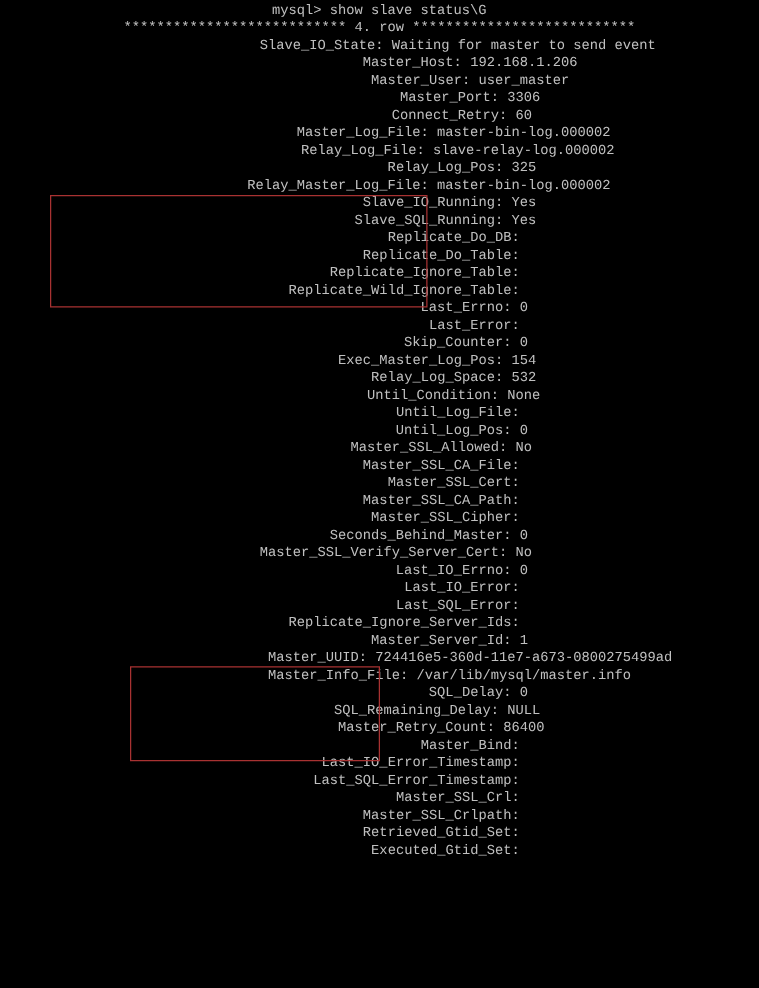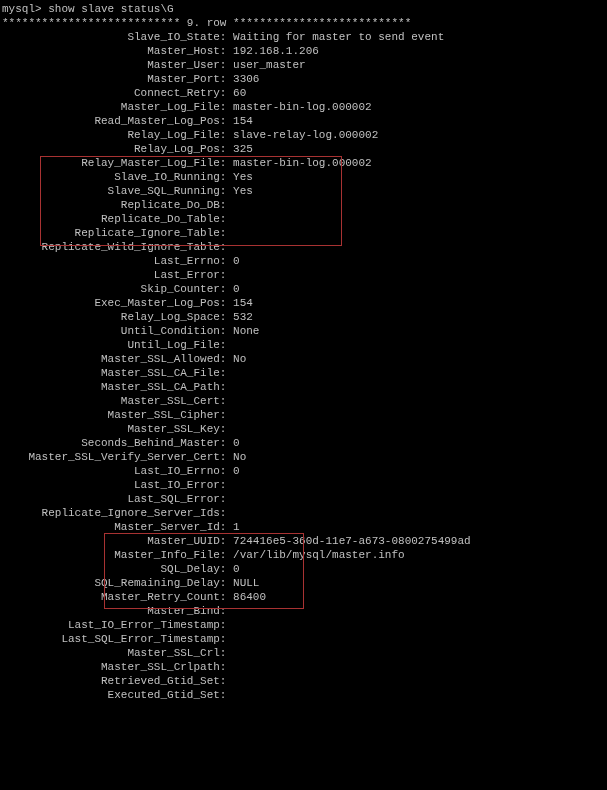--- a/index.html
+++ b/index.html
@@ -11,20 +11,21 @@
       font-size: 11px;
       line-height: 14px;
       width: 607px;
       height: 790px;
       box-sizing: border-box;
       overflow: hidden;
     }
     .line {
       white-space: pre;
       position: relative;
+      text-align: center;
     }
     .box1 {
       position: absolute;
       border: 1px solid #a83232;
       left: 40px;
       top: 156px;
       width: 300px;
       height: 88px;
       pointer-events: none;
     }
@@ -35,51 +36,50 @@
       top: 533px;
       width: 198px;
       height: 74px;
       pointer-events: none;
     }
   </style>
 </head>
 <body>
 
 <div class="line">mysql&gt; show slave status\G</div>
-<div class="line">*************************** 9. row ***************************</div>
+<div class="line">*************************** 4. row ***************************</div>
 <div id="rows">
     <div class="line">                   Slave_IO_State: Waiting for master to send event</div>
     <div class="line">                      Master_Host: 192.168.1.206</div>
     <div class="line">                      Master_User: user_master</div>
     <div class="line">                      Master_Port: 3306</div>
     <div class="line">                    Connect_Retry: 60</div>
     <div class="line">                  Master_Log_File: master-bin-log.000002</div>
-    <div class="line">              Read_Master_Log_Pos: 154</div>
     <div class="line">                   Relay_Log_File: slave-relay-log.000002</div>
     <div class="line">                    Relay_Log_Pos: 325</div>
     <div class="line">            Relay_Master_Log_File: master-bin-log.000002</div>
     <div class="line">                 Slave_IO_Running: Yes</div>
     <div class="line">                Slave_SQL_Running: Yes</div>
     <div class="line">                  Replicate_Do_DB:</div>
     <div class="line">               Replicate_Do_Table:</div>
     <div class="line">           Replicate_Ignore_Table:</div>
     <div class="line">      Replicate_Wild_Ignore_Table:</div>
     <div class="line">                       Last_Errno: 0</div>
     <div class="line">                       Last_Error:</div>
     <div class="line">                     Skip_Counter: 0</div>
     <div class="line">              Exec_Master_Log_Pos: 154</div>
     <div class="line">                  Relay_Log_Space: 532</div>
     <div class="line">                  Until_Condition: None</div>
     <div class="line">                   Until_Log_File:</div>
+    <div class="line">                    Until_Log_Pos: 0</div>
     <div class="line">               Master_SSL_Allowed: No</div>
     <div class="line">               Master_SSL_CA_File:</div>
+    <div class="line">                  Master_SSL_Cert:</div>
     <div class="line">               Master_SSL_CA_Path:</div>
-    <div class="line">                  Master_SSL_Cert:</div>
     <div class="line">                Master_SSL_Cipher:</div>
-    <div class="line">                   Master_SSL_Key:</div>
     <div class="line">            Seconds_Behind_Master: 0</div>
     <div class="line">    Master_SSL_Verify_Server_Cert: No</div>
     <div class="line">                    Last_IO_Errno: 0</div>
     <div class="line">                    Last_IO_Error:</div>
     <div class="line">                   Last_SQL_Error:</div>
     <div class="line">      Replicate_Ignore_Server_Ids:</div>
     <div class="line">                 Master_Server_Id: 1</div>
     <div class="line">                      Master_UUID: 724416e5-360d-11e7-a673-0800275499ad</div>
     <div class="line">                 Master_Info_File: /var/lib/mysql/master.info</div>
     <div class="line">                        SQL_Delay: 0</div>

